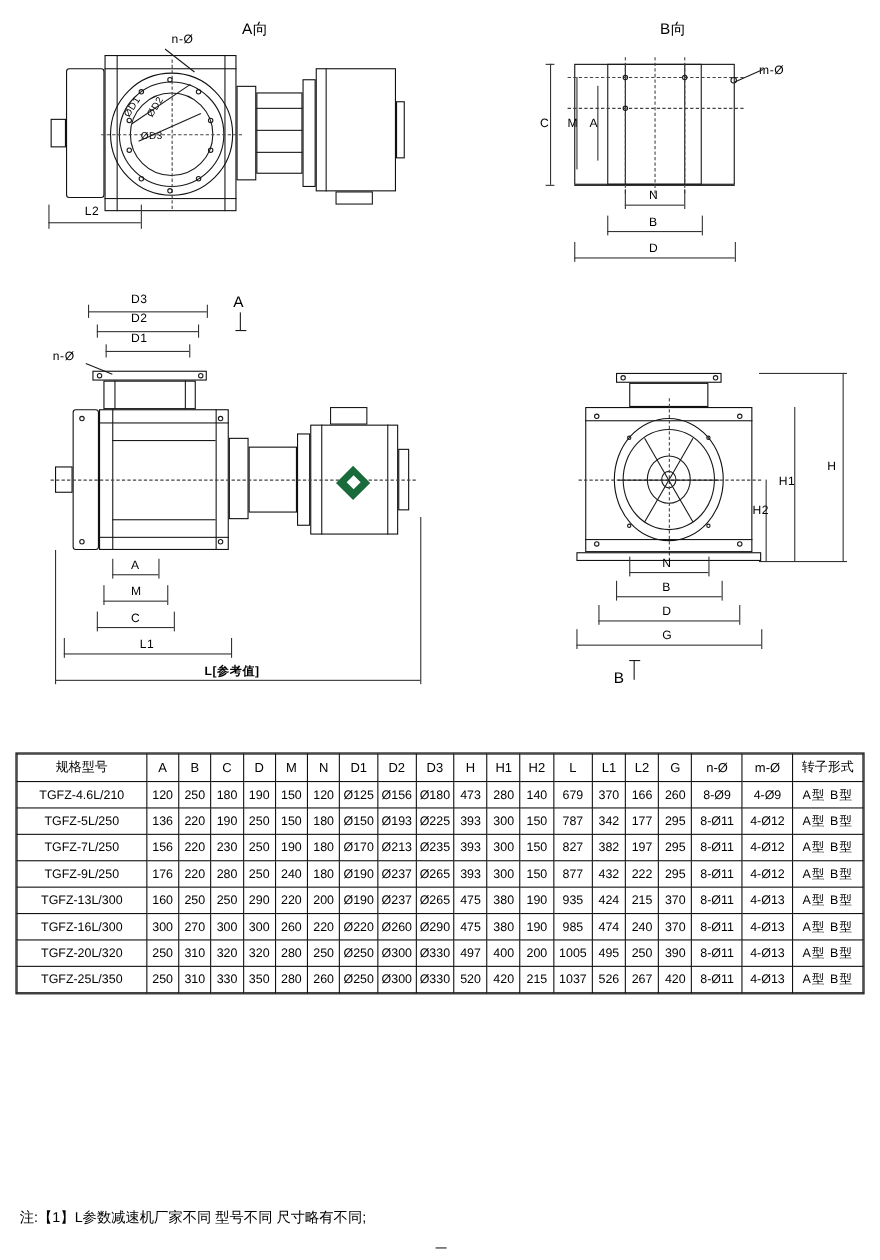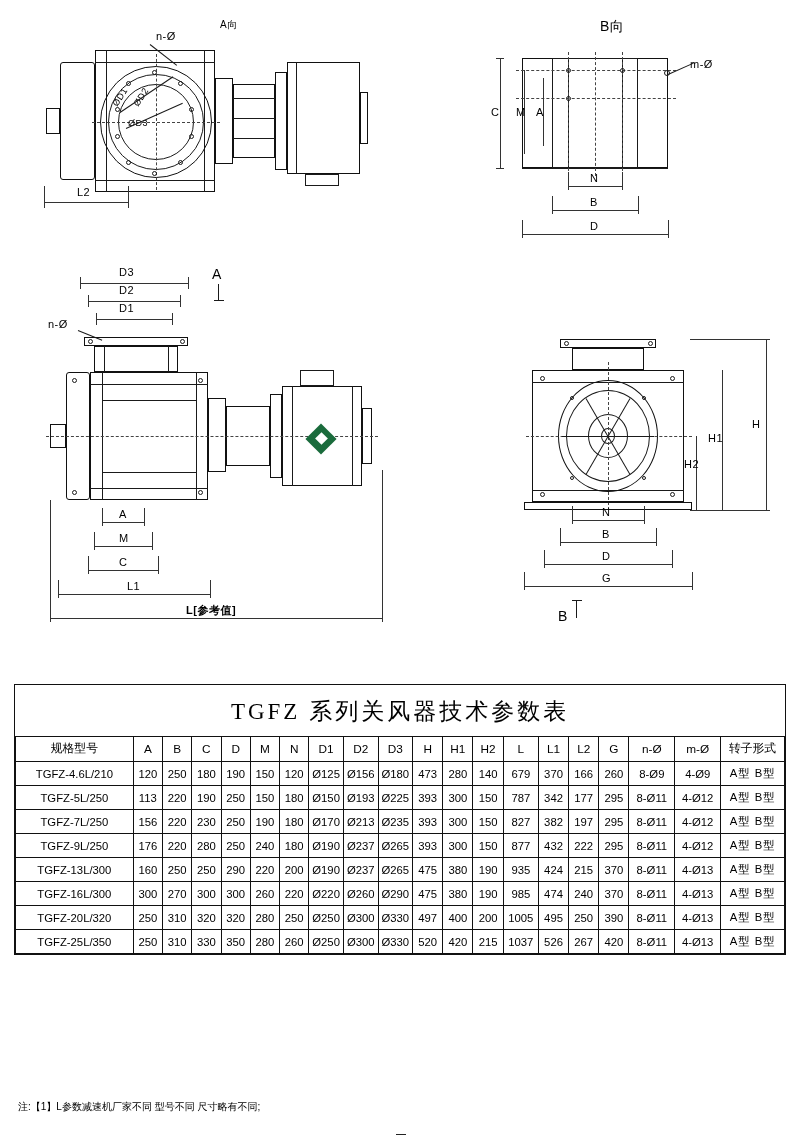--- a/index.html
+++ b/index.html
@@ -21,29 +21,29 @@
   .tiny{font-size:9px;}
 
   
   .tbl-wrap{position:absolute;left:14px;top:684px;width:772px;border:1.6px solid #111;box-sizing:border-box;}
   table{border-collapse:collapse;width:100%;font-family:"Liberation Sans",sans-serif;}
   caption{caption-side:top;font-size:23px;letter-spacing:3px;padding:11px 0 9px;font-family:"Liberation Serif",serif;}
   th,td{border:1px solid #111;text-align:center;font-size:11.3px;padding:4px 1px;white-space:nowrap;}
   th{font-size:11.8px;font-weight:normal;}
   td.model{font-size:11.3px;padding-left:3px;padding-right:3px;text-align:center;}
   td.rotor{font-size:11.3px;letter-spacing:1px;}
-  .notes{position:absolute;left:18px;top:1098px;font-size:10px;line-height:17px;}
+  .notes{position:absolute;left:18px;top:1098px;font-size:13px;line-height:17px;}
   .pagemark{position:absolute;left:396px;top:1134px;width:10px;height:1px;background:#222;}
 </style>
 </head>
 <body>
 
 <div class="sheet">
 
-  <div class="lbl" style="left:220px;top:18px;font-size:10px;">A向</div>
+  <div class="lbl" style="left:220px;top:18px;font-size:14px;">A向</div>
 
   <div class="box2" style="left:60px;top:62px;width:35px;height:118px;border-radius:3px;"></div>
   <div class="box2" style="left:95px;top:50px;width:120px;height:142px;"></div>
   <div class="box2" style="left:215px;top:78px;width:18px;height:86px;"></div>
   <div class="box2" style="left:233px;top:84px;width:42px;height:74px;"></div>
   <div class="box2" style="left:275px;top:72px;width:12px;height:98px;"></div>
   <div class="box2" style="left:287px;top:62px;width:73px;height:112px;"></div>
   <div class="box2" style="left:360px;top:92px;width:8px;height:52px;"></div>
   <div class="box" style="left:305px;top:174px;width:34px;height:12px;"></div>
 
@@ -280,21 +280,20 @@
   <div class="ln v thin" style="left:524px;top:572px;height:18px;"></div>
   <div class="ln v thin" style="left:692px;top:572px;height:18px;"></div>
   <div class="lbl" style="left:602px;top:572px;">G</div>
 
   <div class="lbl" style="left:558px;top:608px;font-size:14px;">B</div>
   <div class="ln v" style="left:576px;top:600px;height:18px;"></div>
   <div class="ln" style="left:572px;top:600px;width:10px;height:1px;"></div>
 
   <div class="tbl-wrap">
     <table>
-      <caption>TGFZ 系列关风器技术参数表</caption>
       <thead>
         <tr>
           <th style="width:118px">规格型号</th>
           <th style="width:27px">A</th>
           <th style="width:27px">B</th>
           <th style="width:27px">C</th>
           <th style="width:27px">D</th>
           <th style="width:27px">M</th>
           <th style="width:27px">N</th>
           <th style="width:32px">D1</th>
@@ -330,21 +329,21 @@
           <td>679</td>
           <td>370</td>
           <td>166</td>
           <td>260</td>
           <td>8-Ø9</td>
           <td>4-Ø9</td>
           <td class="rotor">A型  B型</td>
         </tr>
         <tr>
           <td class="model">TGFZ-5L/250</td>
-          <td>113</td>
+          <td>136</td>
           <td>220</td>
           <td>190</td>
           <td>250</td>
           <td>150</td>
           <td>180</td>
           <td>Ø150</td>
           <td>Ø193</td>
           <td>Ø225</td>
           <td>393</td>
           <td>300</td>

